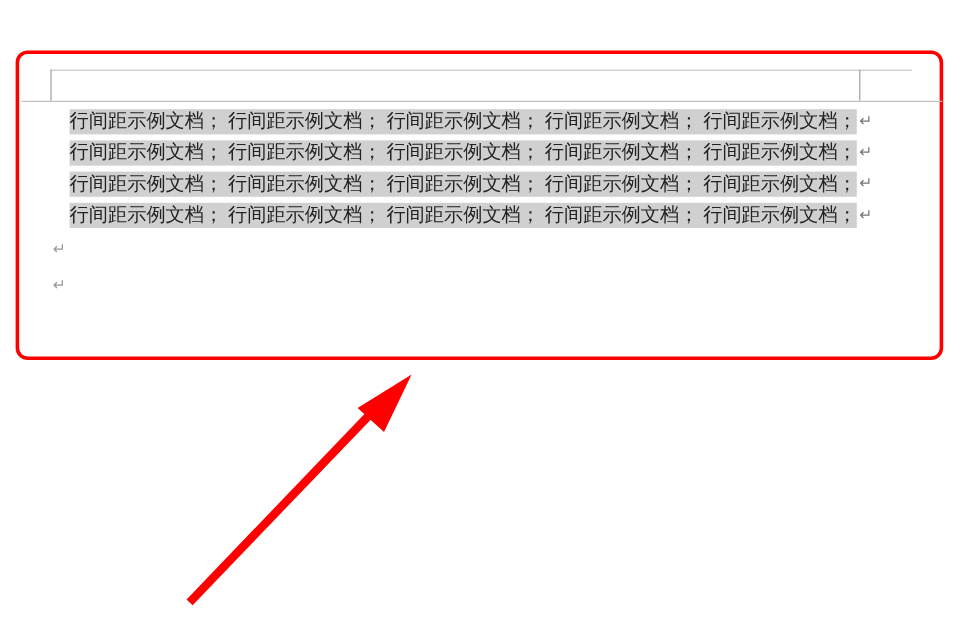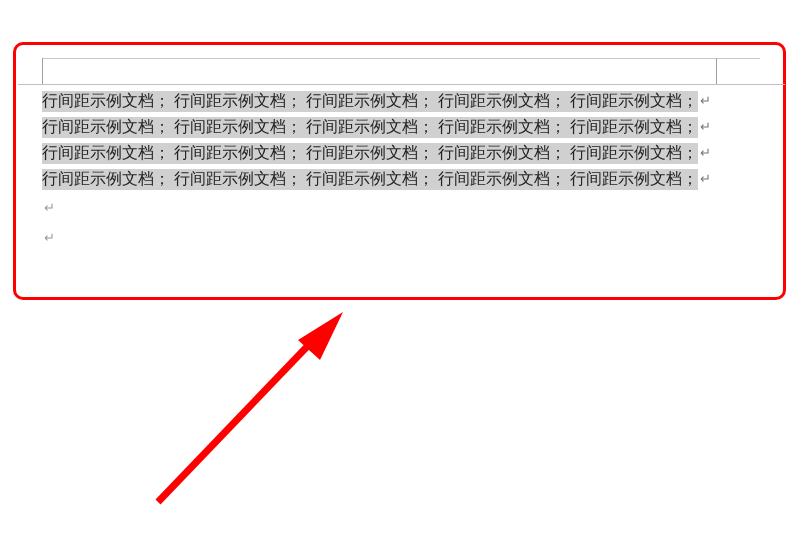--- a/index.html
+++ b/index.html
@@ -46,21 +46,21 @@
     .ruler-bottom-line {
       position: absolute;
       left: 18px;
       top: 84px;
       width: 767px;
       height: 1px;
       background: #c0c0c0;
     }
     .text-block {
       position: absolute;
-      left: 42px;
+      left: 58px;
       top: 88px;
       width: 722px;
     }
     .text-line {
       display: flex;
       align-items: center;
       height: 26px;
       font-size: 16px;
       color: #222;
     }

